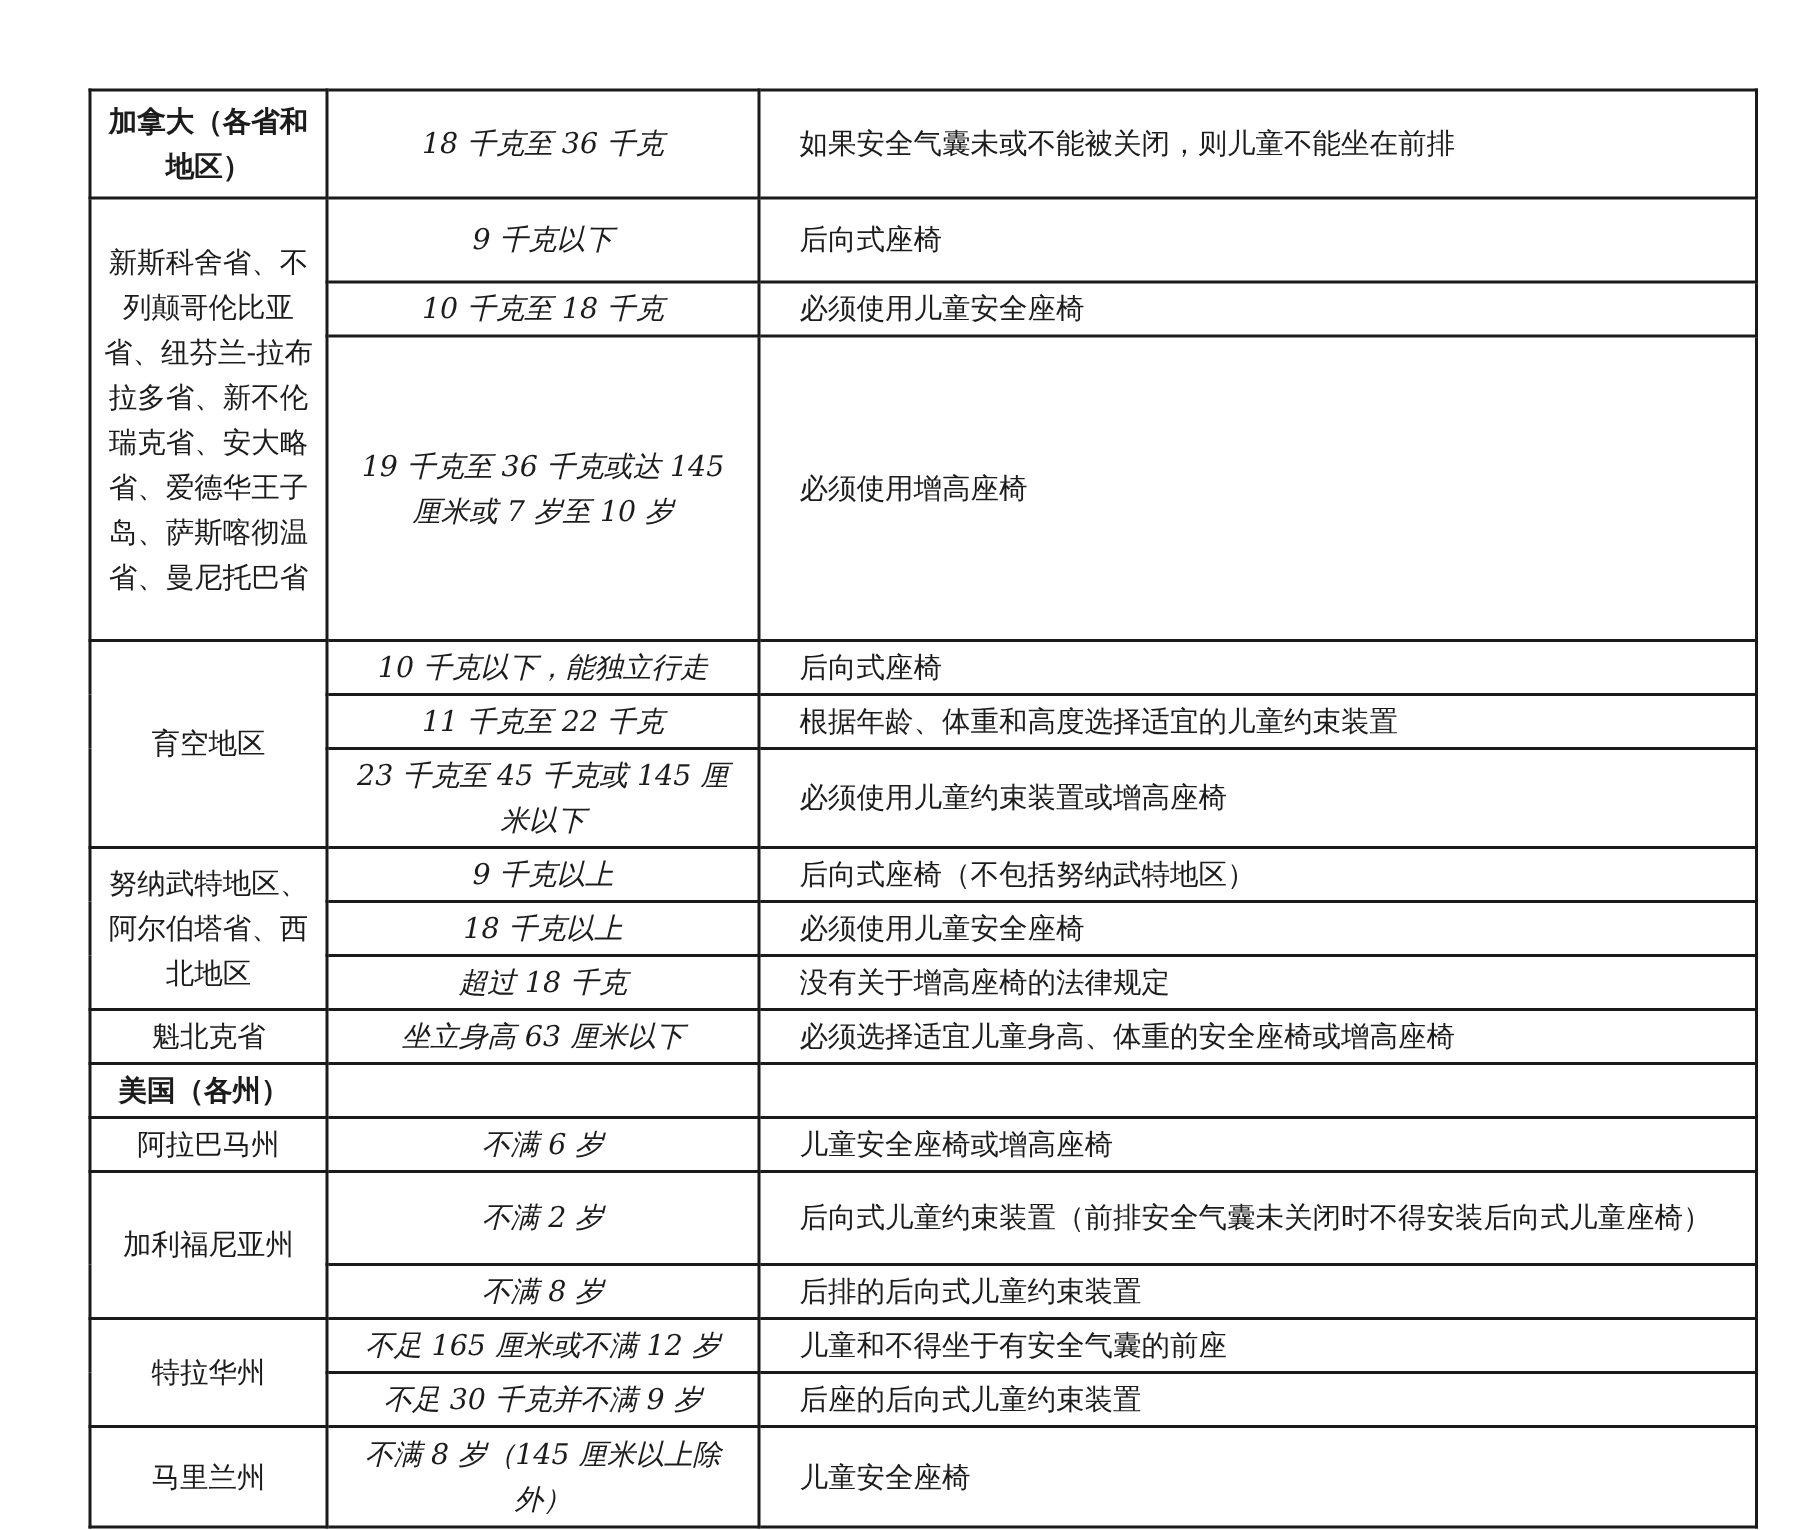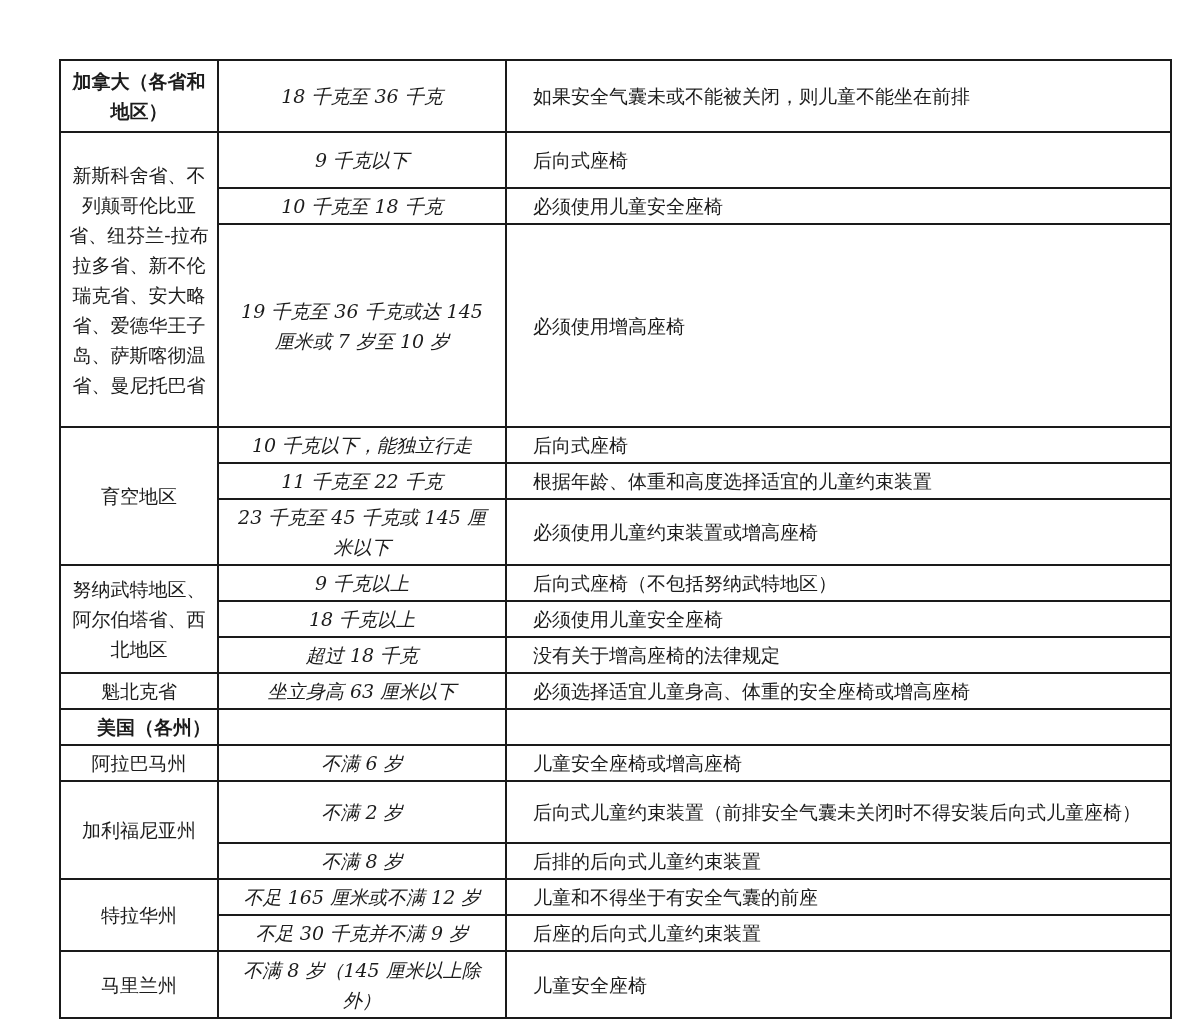--- a/index.html
+++ b/index.html
@@ -32,21 +32,21 @@
   }
   td.region {
     text-align: center;
     padding: 2px 6px;
     line-height: 31px;
   }
   td.region.bold {
     font-weight: 700;
   }
   td.region.left {
-    text-align: right;
+    text-align: center;
     padding-left: 0;
   }
   td.criteria {
     text-align: center;
     padding: 2px 10px;
     font-style: italic;
   }
   td.req {
     text-align: left;
     padding: 2px 26px;

